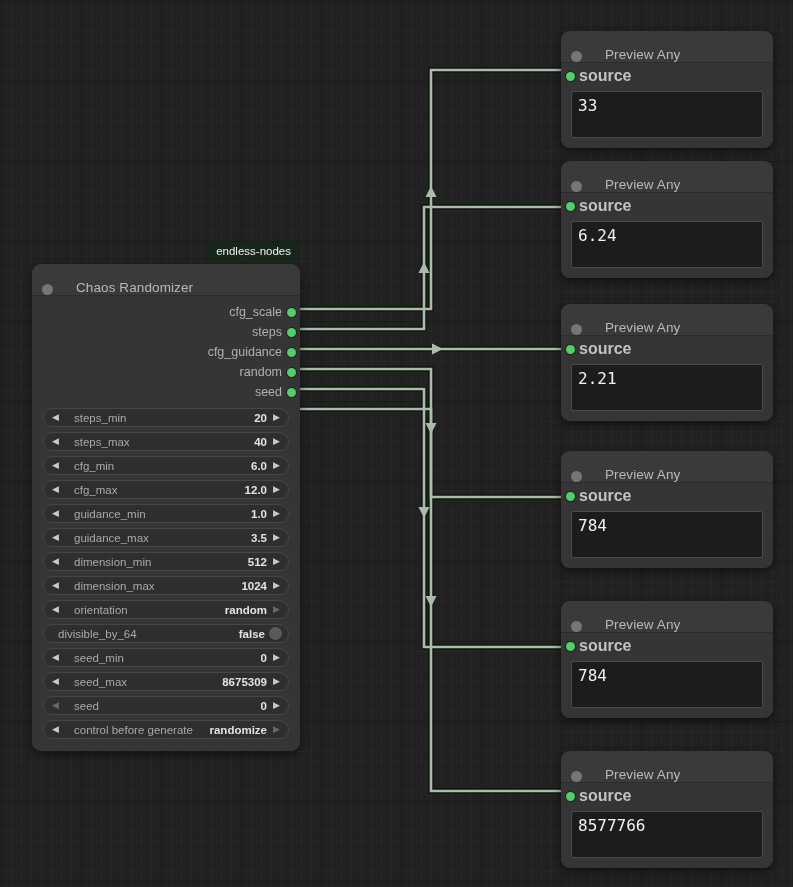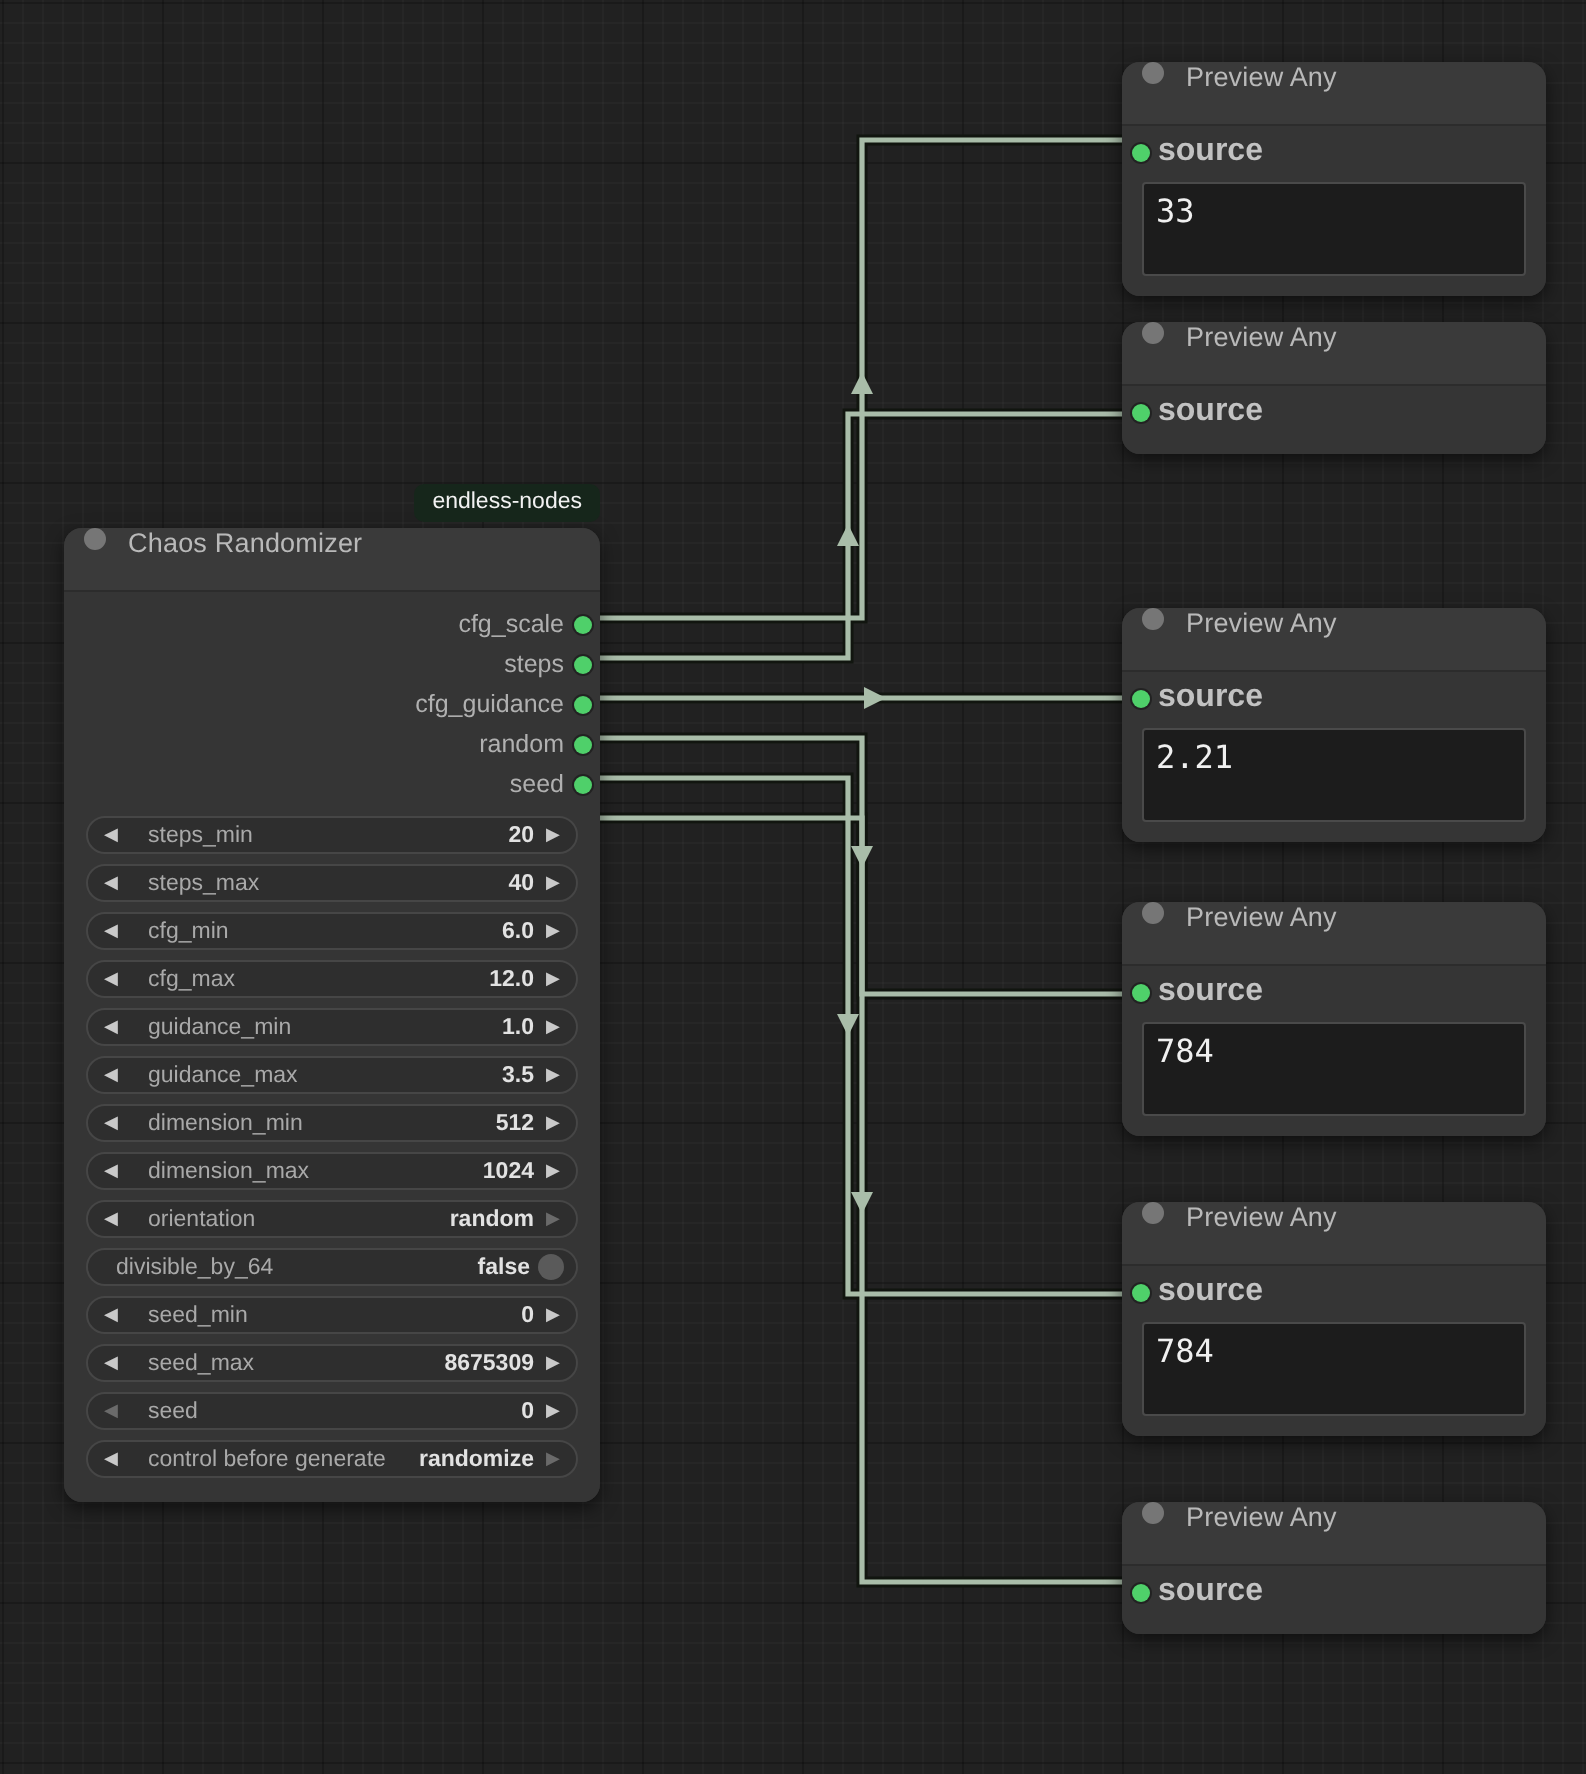--- a/index.html
+++ b/index.html
@@ -37,25 +37,26 @@
   .node {
     position: absolute;
     border-radius: 9px;
     background: #353535;
     box-shadow: 0 3px 9px rgba(0,0,0,0.55);
     overflow: visible;
   }
   .node-header {
     height: 31px;
     display: flex;
-    align-items: flex-start;
+    align-items: flex-end;
     padding: 0 10px;
     border-bottom: 1px solid #2c2c2c;
     border-radius: 9px 9px 0 0;
     background: #3a3a3a;
+    gap: 12px;
   }
   .collapse-dot {
     width: 11px;
     height: 11px;
     border-radius: 50%;
     background: #767676;
     margin-right: 11px;
     flex: 0 0 auto;
   }
   .node-title {
@@ -380,20 +381,21 @@
   <div class="node" style="left:561px; top:161px; width:212px;">
     <div class="node-header">
       <span class="collapse-dot"></span>
       <span class="node-title">Preview Any</span>
     </div>
     <div class="node-body prev-body">
       <div class="in-row">
         <span class="slot-dot"></span>
         <span class="in-label">source</span>
       </div>
+      <div class="prev-box">6.24</div>
     </div>
   </div>
 
   <div class="node" style="left:561px; top:304px; width:212px;">
     <div class="node-header">
       <span class="collapse-dot"></span>
       <span class="node-title">Preview Any</span>
     </div>
     <div class="node-body prev-body">
       <div class="in-row">
@@ -435,16 +437,17 @@
   <div class="node" style="left:561px; top:751px; width:212px;">
     <div class="node-header">
       <span class="collapse-dot"></span>
       <span class="node-title">Preview Any</span>
     </div>
     <div class="node-body prev-body">
       <div class="in-row">
         <span class="slot-dot"></span>
         <span class="in-label">source</span>
       </div>
+      <div class="prev-box">8577766</div>
     </div>
   </div>
 
 </div>
 
 </body></html>

